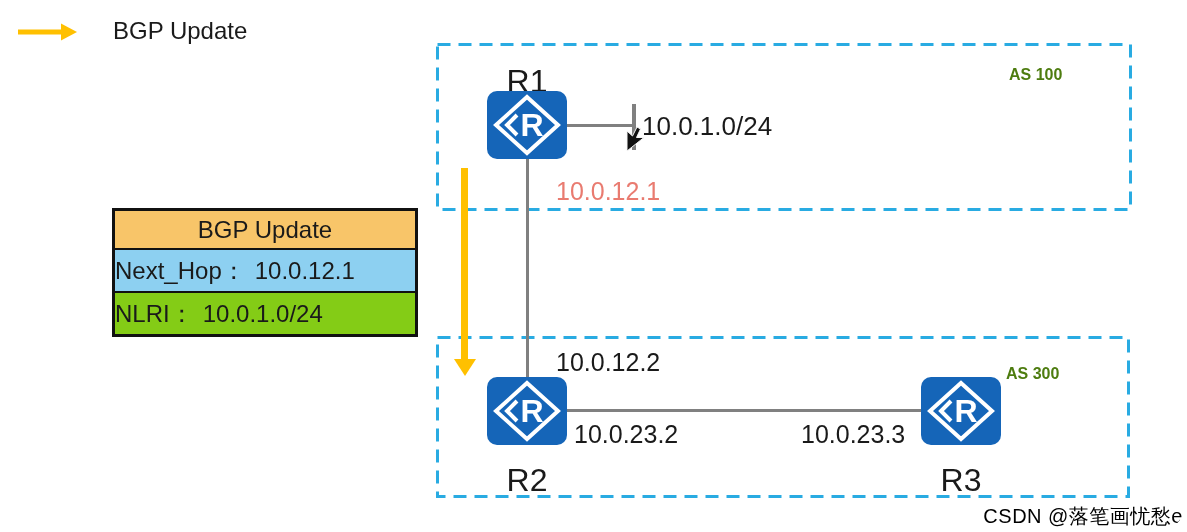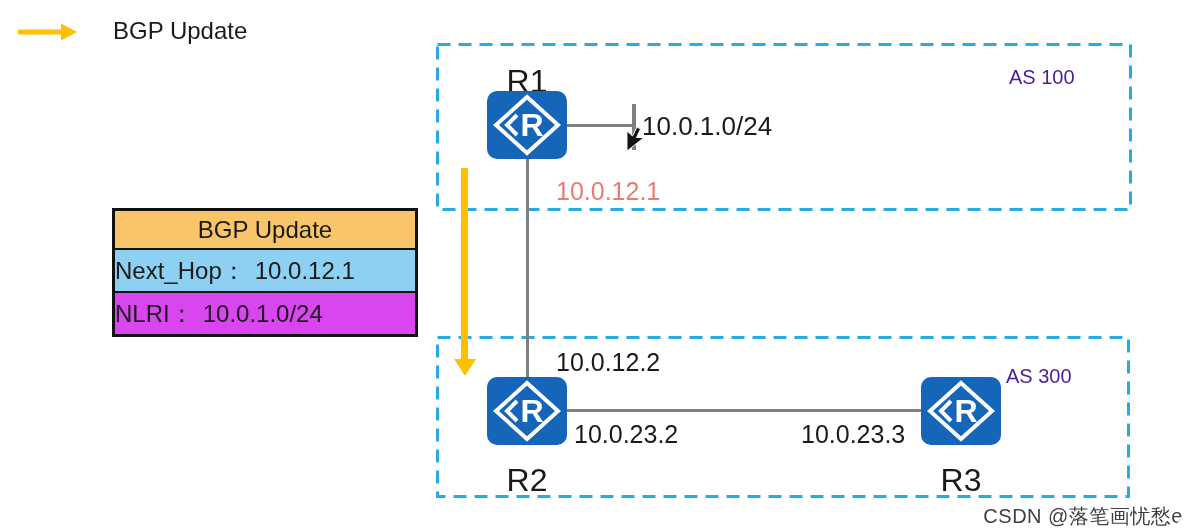--- a/index.html
+++ b/index.html
@@ -16,21 +16,21 @@
   .abs { position: absolute; }
 
   
   #legend-arrow { left: 16px; top: 21px; }
   #legend-label { left: 113px; top: 17px; font-size: 24px; }
 
   
   .as-box { pointer-events: none; }
   #as100-box { left: 436px; top: 43px; width: 696px; height: 168px; }
   #as200-box { left: 436px; top: 336px; width: 694px; height: 162px; }
-  .as-label { font-size: 20px; font-weight: normal; color: #4c1d95; }
+  .as-label { font-size: 16px; font-weight: bold; color: #4d7c0f; }
   #as100-label { left: 1009px; top: 66px; }
   #as200-label { left: 1006px; top: 365px; }
 
   
   .link { background: #808080; }
   #link-r1-r2 { left: 526px; top: 159px; width: 3px; height: 219px; }
   #link-r2-r3 { left: 567px; top: 409px; width: 356px; height: 3px; }
   #stub-line  { left: 567px; top: 124px; width: 66px; height: 3px; }
   #stub-bar   { left: 632px; top: 104px; width: 4px; height: 46px; }
 
@@ -63,28 +63,28 @@
   #bgp-table { left: 112px; top: 208px; width: 300px; border: 3px solid #111; background: #fff; }
   #bgp-table .tbl-header {
     height: 37px; line-height: 37px; text-align: center;
     background: #F8C569; border-bottom: 2px solid #111;
     font-size: 24px;
   }
   #bgp-table .tbl-row {
     height: 41px; line-height: 41px; font-size: 24px; white-space: nowrap;
   }
   #bgp-table .tbl-row.row-nexthop { background: #8DD0F1; border-bottom: 2px solid #111; }
-  #bgp-table .tbl-row.row-nlri { background: #d946ef; }
+  #bgp-table .tbl-row.row-nlri { background: #84cc16; }
   #bgp-table .tbl-value { margin-left: 9px; }
 
   
   #mouse-cursor { left: 626px; top: 124px; }
 
   
-  #watermark { right: 4px; top: 503px; font-size: 20px; color: #404040; letter-spacing: 0.5px; }
+  #watermark { right: 4px; top: 503px; font-size: 20px; color: #000000; letter-spacing: 0.5px; }
 </style>
 </head>
 <body>
 
 <div id="canvas">
 
   <svg class="abs" id="legend-arrow" width="62" height="22" viewBox="0 0 62 22">
     <line x1="2" y1="11" x2="45" y2="11" stroke="#FFC000" stroke-width="5"></line>
     <polygon points="45,2.5 61,11 45,19.5" fill="#FFC000"></polygon>
   </svg>

